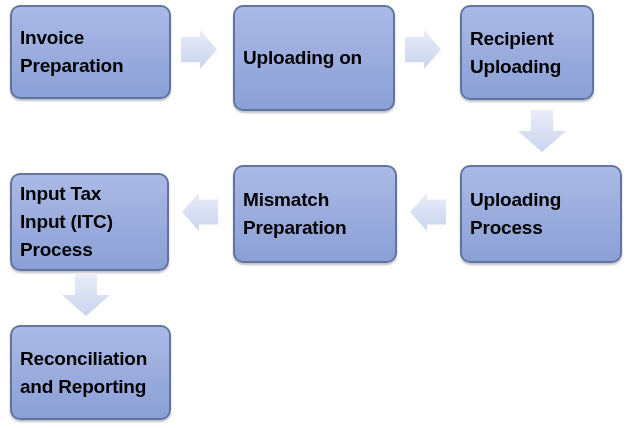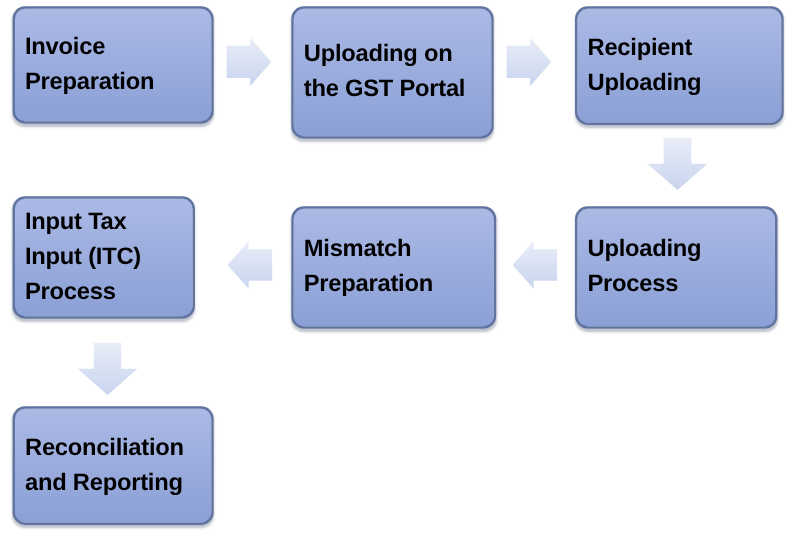--- a/index.html
+++ b/index.html
@@ -65,47 +65,46 @@
 
   <div class="box" style="left:10px; top:5px; width:161px; height:94px">
     <div class="tline">Invoice</div>
     <div class="tline">Preparation</div>
   </div>
 
   <div class="arrow arrow-right" style="left:181px; top:30px; width:36px; height:39px"></div>
 
   <div class="box" style="left:233px; top:5px; width:162px; height:106px">
     <div class="tline spread">Uploading on</div>
-    <div class="tline">the GST Portal</div>
   </div>
 
   <div class="arrow arrow-right" style="left:405px; top:30px; width:36px; height:39px"></div>
 
-  <div class="box" style="left:460px; top:5px; width:167px; height:95px">
+  <div class="box" style="left:460px; top:5px; width:134px; height:95px">
     <div class="tline">Recipient</div>
     <div class="tline">Uploading</div>
   </div>
 
   <div class="arrow arrow-down" style="left:518px; top:110px; width:48px; height:42px"></div>
 
   <div class="box" style="left:460px; top:165px; width:162px; height:98px">
     <div class="tline">Uploading</div>
     <div class="tline">Process</div>
   </div>
 
   <div class="arrow arrow-left" style="left:410px; top:193px; width:36px; height:38px"></div>
 
   <div class="box" style="left:233px; top:165px; width:164px; height:98px">
     <div class="tline">Mismatch</div>
     <div class="tline">Preparation</div>
   </div>
 
   <div class="arrow arrow-left" style="left:182px; top:193px; width:36px; height:38px"></div>
 
-  <div class="box" style="left:10px; top:157px; width:146px; height:98px">
+  <div class="box" style="left:10px; top:173px; width:159px; height:98px">
     <div class="tline spread">Input Tax</div>
     <div class="tline spread">Input (ITC)</div>
     <div class="tline">Process</div>
   </div>
 
   <div class="arrow arrow-down" style="left:62px; top:274px; width:48px; height:42px"></div>
 
   <div class="box" style="left:10px; top:325px; width:161px; height:95px">
     <div class="tline">Reconciliation</div>
     <div class="tline">and Reporting</div>

